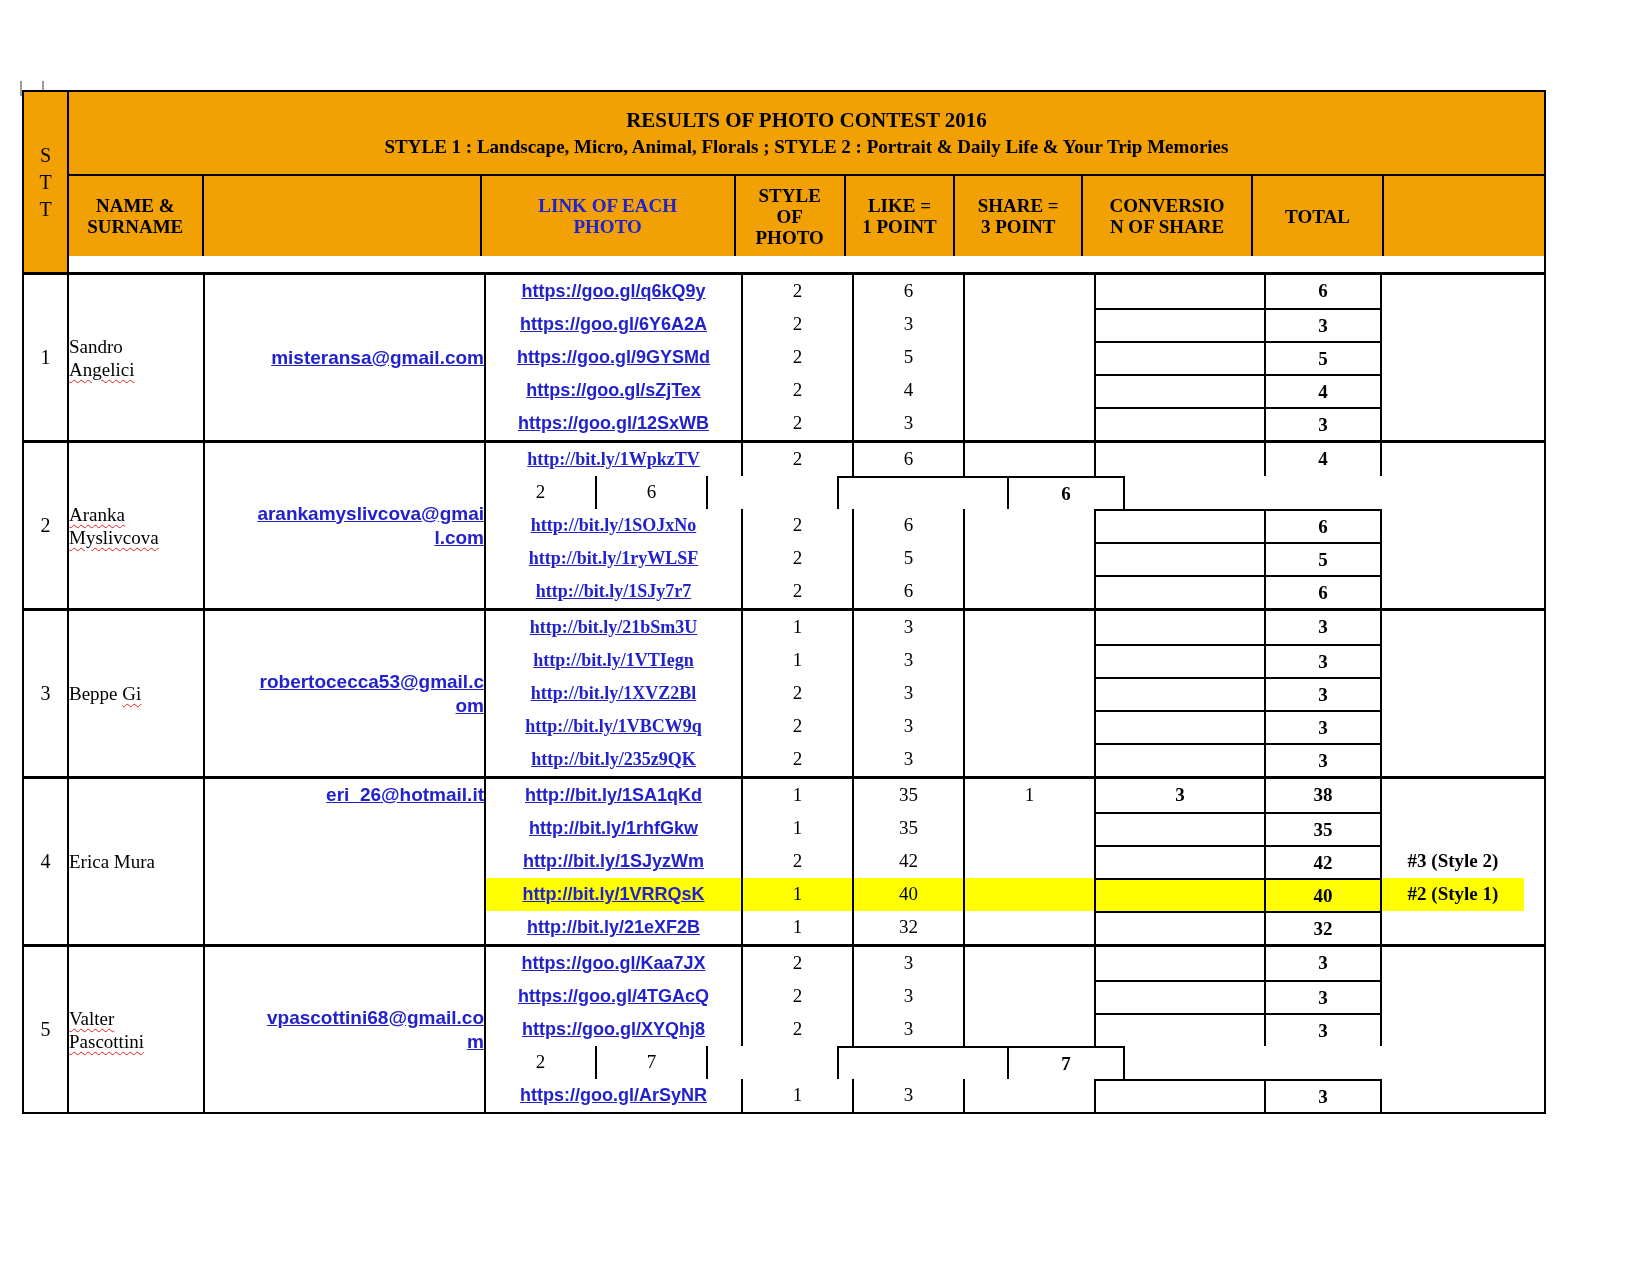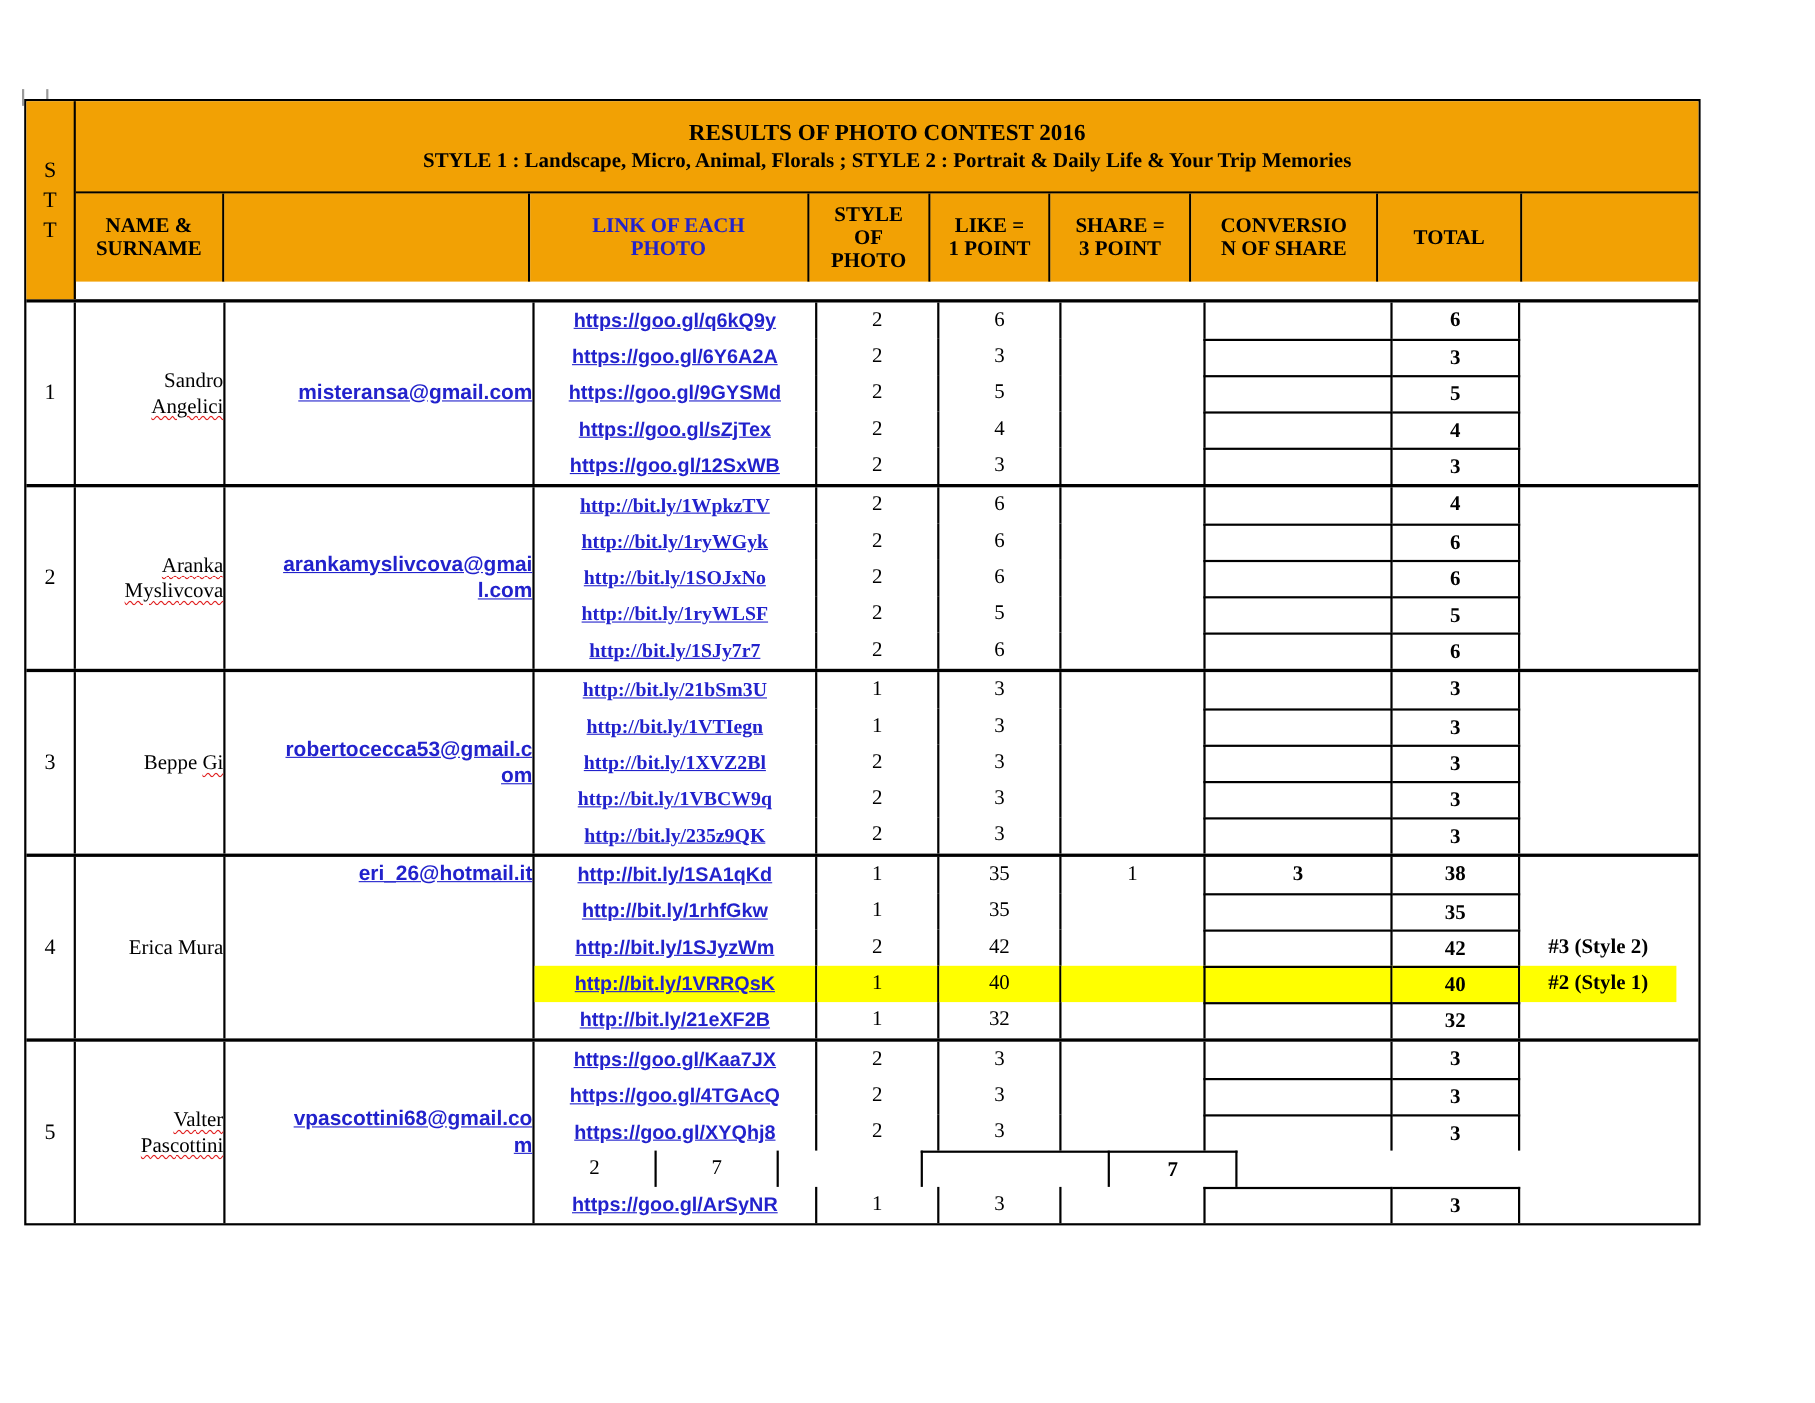--- a/index.html
+++ b/index.html
@@ -33,21 +33,21 @@
          line-height:21px;text-align:center;}
   .hcell:last-child{border-right:none;}
   .h-name{width:136px;}.h-email{width:281px;}.h-link{width:257px;color:var(--link);}
   .h-style{width:111px;}.h-like{width:111px;align-items:center;}.h-share{width:129px;}
   .h-conv{width:172px;}.h-total{width:132px;}.h-notes{width:162px;}
 
   .block{display:flex;height:168px;box-sizing:border-box;border-top:3px solid var(--border);}
   .stt-cell{width:45px;box-sizing:border-box;border-right:2px solid var(--border);
             display:flex;align-items:center;justify-content:center;font-size:20px;}
   .name-cell{width:136px;box-sizing:border-box;border-right:2px solid var(--border);
-             display:flex;flex-direction:column;align-items:flex-end;justify-content:center;
+             display:flex;flex-direction:column;align-items:flex-start;justify-content:center;
              font-size:19px;line-height:23px;text-align:center;}
   .name-word.sq{text-decoration-line:underline;text-decoration-style:wavy;
                 text-decoration-color:var(--squiggle);text-decoration-thickness:1px;
                 text-underline-offset:3px;}
   .email-cell{width:281px;box-sizing:border-box;border-right:2px solid var(--border);
               display:flex;flex-direction:column;align-items:flex-end;justify-content:center;
               font-family:"Liberation Sans", sans-serif;font-weight:600;font-size:19px;
               line-height:24px;color:var(--link);text-align:center;}
   .email-cell.v-top{justify-content:flex-start;padding-top:4px;}
   .email-line{text-decoration:underline;}
@@ -192,21 +192,20 @@
           <div class="subrow lf-serif">
             <div class="cell link-cell"><span class="link-text">http://bit.ly/1WpkzTV</span></div>
             <div class="cell style-cell">2</div>
             <div class="cell like-cell">6</div>
             <div class="cell share-cell"></div>
             <div class="cell conv-cell"></div>
             <div class="cell total-cell">4</div>
             <div class="cell note-cell"></div>
           </div>
           <div class="subrow lf-serif">
-            <div class="cell link-cell"><span class="link-text">http://bit.ly/1ryWGyk</span></div>
             <div class="cell style-cell">2</div>
             <div class="cell like-cell">6</div>
             <div class="cell share-cell"></div>
             <div class="cell conv-cell"></div>
             <div class="cell total-cell">6</div>
             <div class="cell note-cell"></div>
           </div>
           <div class="subrow lf-serif">
             <div class="cell link-cell"><span class="link-text">http://bit.ly/1SOJxNo</span></div>
             <div class="cell style-cell">2</div>

